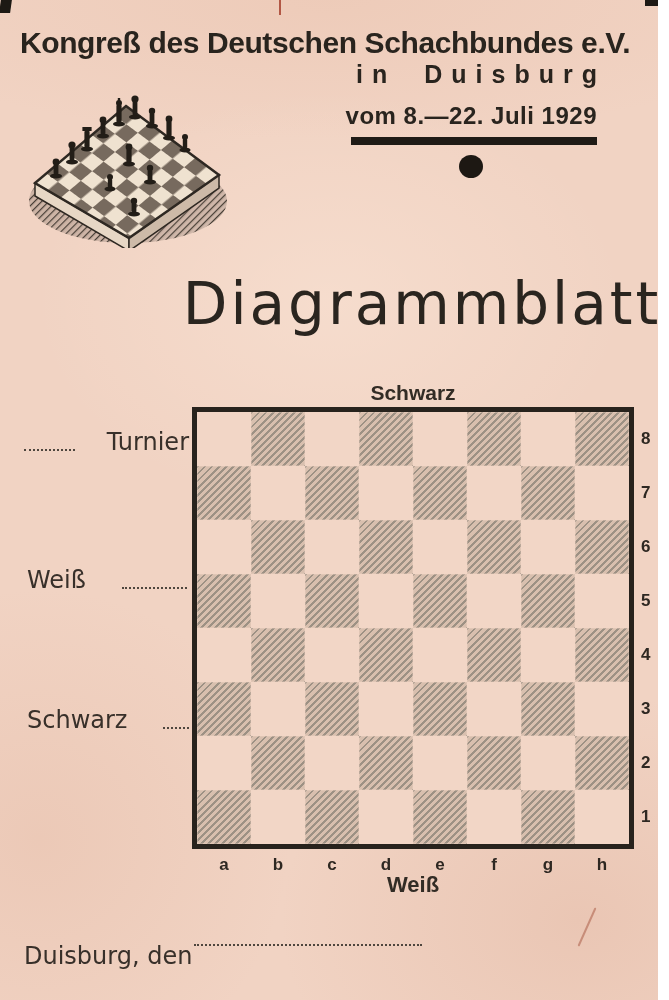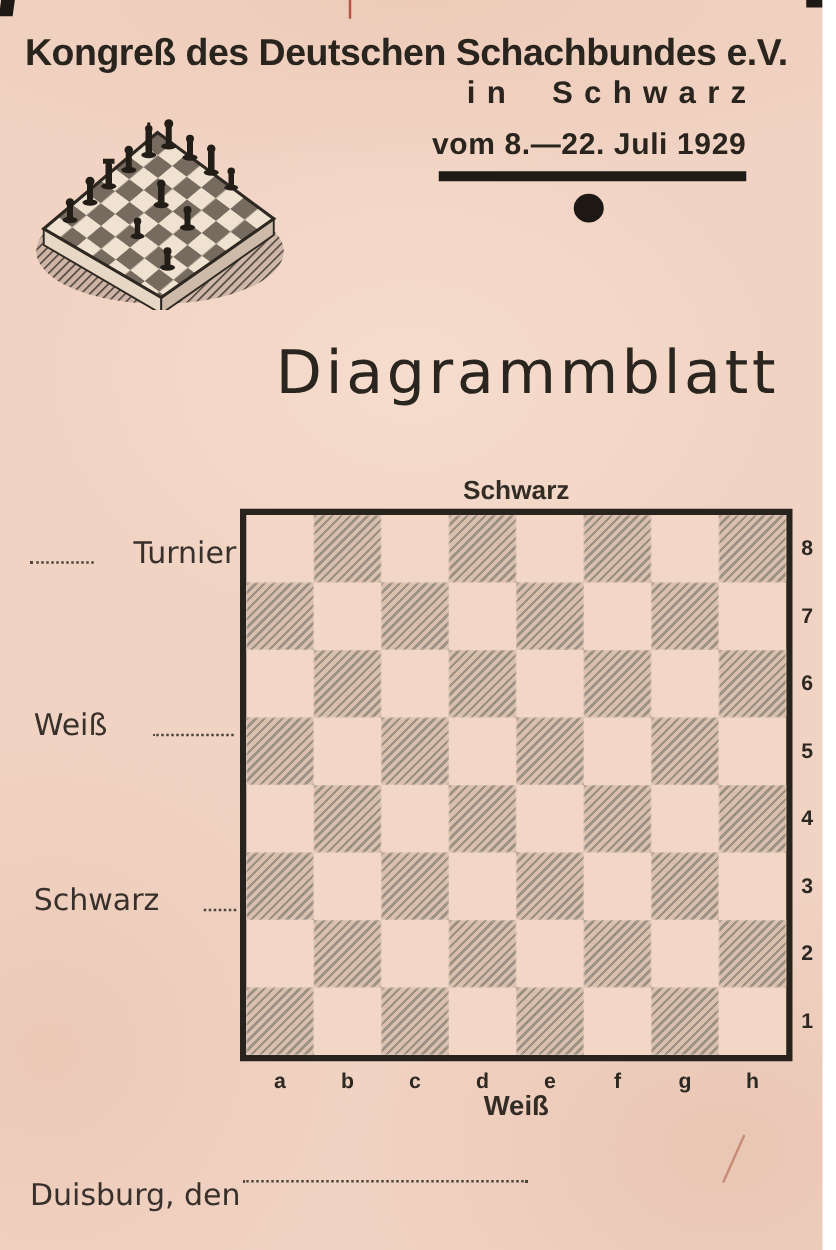--- a/index.html
+++ b/index.html
@@ -53,21 +53,21 @@
     margin: 10px auto 0 auto;
   }
 
   
   .illustration { position: absolute; left: 22px; top: 86px; width: 215px; height: 162px; }
 
   
   .doc-title {
     position: absolute; left: 176px; top: 270px; width: 492px;
     text-align: center; font-family: "DejaVu Sans", sans-serif;
-    font-size: 48px; font-weight: 500; letter-spacing: 3px;
+    font-size: 58px; font-weight: 500; letter-spacing: 3px;
     color: #2a251f; white-space: nowrap;
   }
 
   
   .board-top-label {
     position: absolute; left: 192px; top: 381px; width: 442px;
     text-align: center; font-size: 21px; font-weight: bold; color: #322c25;
   }
   .board-wrap { position: absolute; left: 192px; top: 407px; width: 442px; height: 442px; }
   .board {
@@ -125,21 +125,21 @@
 
 <div class="page">
 
   <div class="artifact-tl"></div>
   <div class="artifact-tr"></div>
   <div class="artifact-red"></div>
   <div class="artifact-scratch"></div>
 
   <div class="header-line1">Kongreß des Deutschen Schachbundes e.V.</div>
   <div class="header-right">
-    <div class="header-line2">in Schwarz</div>
+    <div class="header-line2">in Duisburg</div>
     <div class="header-line3">vom 8.—22. Juli 1929</div>
     <div class="header-bar"></div>
     <div class="header-dot"></div>
   </div>
 
   <svg class="illustration" viewBox="0 0 215 162">
     <defs>
       <pattern id="hatch" width="5" height="5" patternUnits="userSpaceOnUse" patternTransform="rotate(45)">
         <line x1="0" y1="0" x2="0" y2="5" stroke="#3d352d" stroke-width="2.4"></line>
       </pattern>

